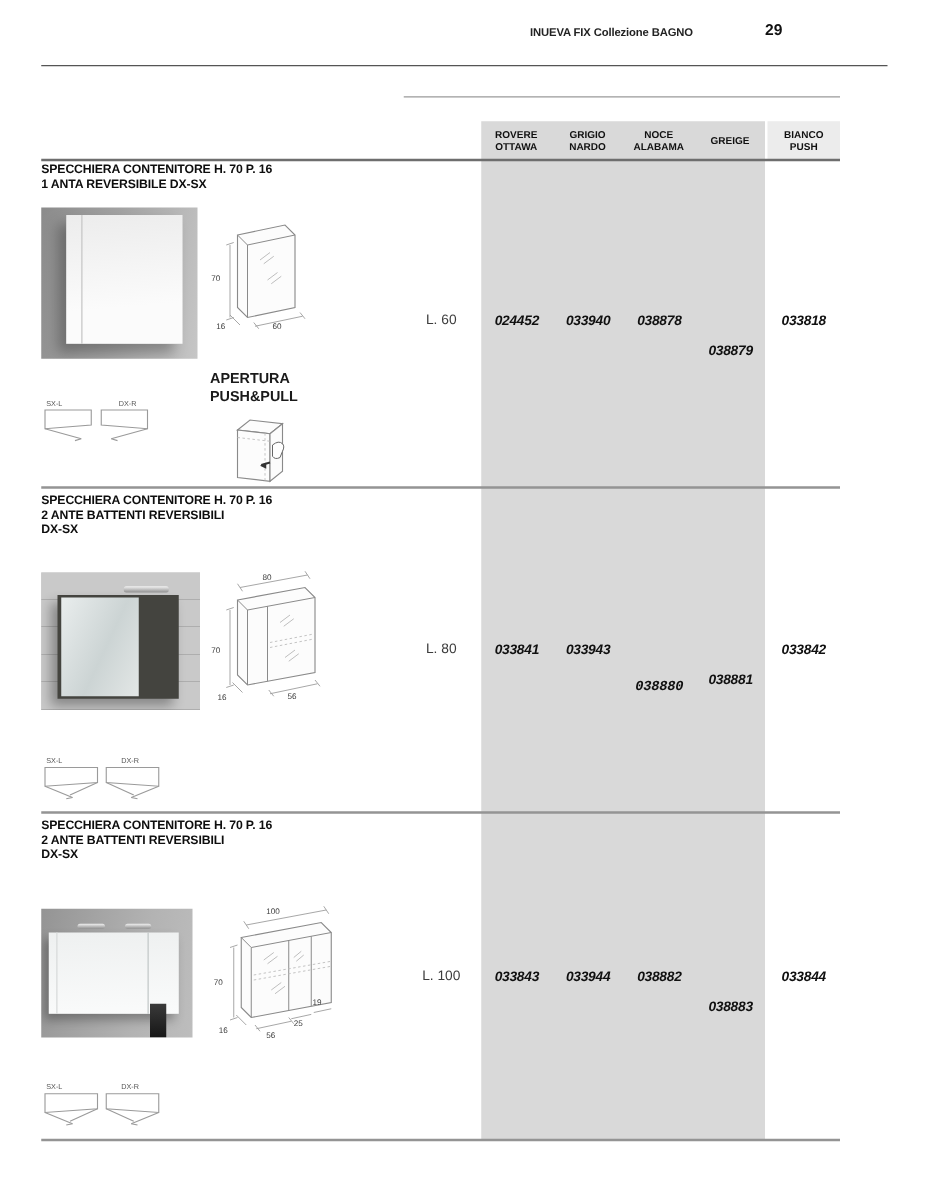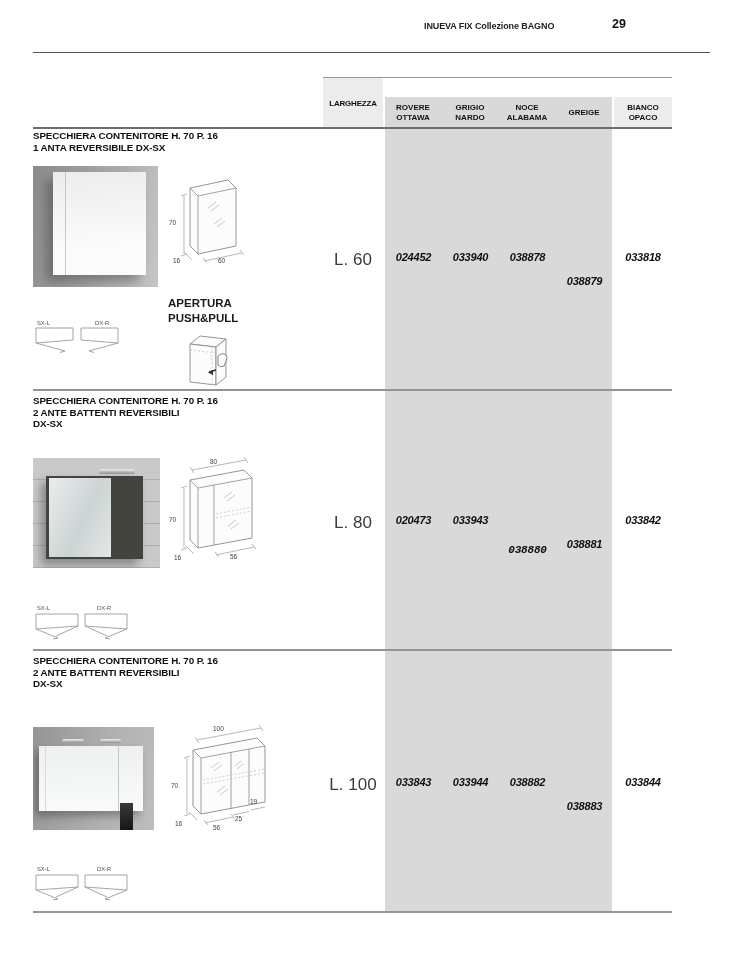--- a/index.html
+++ b/index.html
@@ -16,21 +16,21 @@
   .larghezza-hd{left:323px;top:78px;width:60px;height:50px;background:#ececec;font-size:8px;font-weight:bold;letter-spacing:-0.2px;}
   .codice-hd{left:385px;top:78px;width:287px;height:17px;background:#ececec;font-size:8.5px;font-weight:bold;}
   .gray-band{position:absolute;left:385px;top:97px;width:227px;height:815px;background:#d9d9d9;}
   .finish{top:97px;height:31px;font-size:8px;font-weight:bold;line-height:9.5px;padding:0 2px;box-sizing:border-box;}
   .f0{left:385px;width:56px;} .f1{left:442px;width:56px;} .f2{left:499px;width:56px;} .f3{left:556px;width:56px;}
   .f4{left:614px;width:58px;background:#ececec;}
   .header-rule{position:absolute;left:33px;top:127px;width:639px;height:2px;background:#6e6e6e;}
   .sep{position:absolute;left:33px;width:639px;height:2px;background:#949494;}
   .ptitle{position:absolute;left:33px;font-size:9.8px;font-weight:bold;line-height:11.5px;
           letter-spacing:-0.1px;color:#0e0e0e;}
-  .lval{position:absolute;left:323px;width:60px;height:14px;text-align:center;font-size:17px;color:#3c3c3c;}
+  .lval{position:absolute;left:323px;width:60px;height:14px;text-align:center;font-size:11px;color:#3c3c3c;}
   .code{position:absolute;width:57px;height:14px;display:flex;align-items:center;justify-content:center;
         font-style:italic;font-weight:bold;font-size:11px;color:#101010;letter-spacing:-0.2px;}
   .c0{left:385px;} .c1{left:442px;} .c2{left:499px;} .c3{left:556px;margin-top:24px;} .c4{left:614px;width:58px;}
   .apertura{position:absolute;left:168px;top:296px;font-size:11.5px;font-weight:bold;line-height:14.5px;color:#1a1a1a;}
   
   .photo{position:absolute;overflow:hidden;}
   .photo1{left:33px;top:166px;width:125px;height:121px;background:linear-gradient(100deg,#8b8b8b 0%,#a3a3a3 45%,#c6c6c6 100%);}
   .photo1 .cab{position:absolute;left:16%;top:5%;width:74%;height:85%;
                background:linear-gradient(175deg,#ececec,#fbfbfb 70%);box-shadow:-7px 7px 10px rgba(0,0,0,.28);}
   .photo1 .hinge{position:absolute;left:13%;top:0;width:1px;height:100%;background:#c6c6c6;}
@@ -62,27 +62,26 @@
 </head>
 <body>
 
 <div class="page">
 
   <div class="hdr-right">INUEVA FIX Collezione BAGNO</div>
   <div class="page-num">29</div>
   <div class="top-rule"></div>
 
   <div class="hd-rule-top"></div>
-  <div class="cell larghezza-hd">LARGHEZZA</div>
   <div class="gray-band"></div>
   <div class="cell finish f0">ROVERE OTTAWA</div>
   <div class="cell finish f1">GRIGIO NARDO</div>
   <div class="cell finish f2">NOCE ALABAMA</div>
   <div class="cell finish f3">GREIGE</div>
-  <div class="cell finish f4">BIANCO OPACO</div>
+  <div class="cell finish f4">BIANCO PUSH</div>
   <div class="header-rule"></div>
 
   <div class="ptitle" style="top:130px;">
     <div>SPECCHIERA CONTENITORE H. 70 P. 16</div>
     <div>1 ANTA REVERSIBILE DX-SX</div>
   </div>
 
   <div class="photo photo1">
     <div class="cab">
         <div class="hinge"></div>
@@ -181,21 +180,21 @@
     <text x="11" y="70">70</text>
     <line class="dim" x1="28" y1="94" x2="36" y2="102"></line>
     <text x="16" y="108">16</text>
     <line class="dim" x1="58" y1="103" x2="96" y2="95"></line>
     <line class="dim" x1="57" y1="100" x2="61" y2="105"></line>
       <line class="dim" x1="94" y1="92" x2="98" y2="97"></line>
     <text x="72" y="107">56</text>
   </svg>
 
   <div class="lval" style="top:513px;">L. 80</div>
-  <div class="code c0" style="top:513px;">020473</div>
+  <div class="code c0" style="top:513px;">033841</div>
   <div class="code c1" style="top:513px;">033943</div>
   <div class="code c2" style="top:543px;font-family:Liberation Mono, monospace;">038880</div>
   <div class="code c3" style="top:513px;">038881</div>
   <div class="code c4" style="top:513px;">033842</div>
 
   <svg class="abs" style="left:33px;top:602px;" width="100" height="45" viewBox="0 0 100 45">
     <text class="swt" x="4" y="8">SX-L</text>
     <text class="swt" x="64" y="8">DX-R</text>
     <polygon class="swl" points="3,12 45,12 45,24 3,27"></polygon>
     <line class="swl" x1="3" y1="27" x2="25" y2="36"></line>

